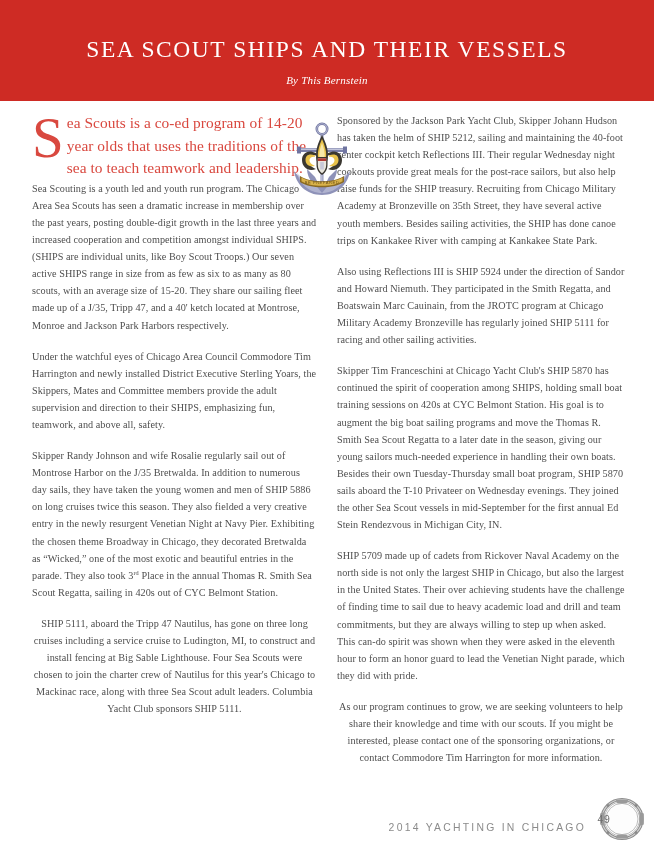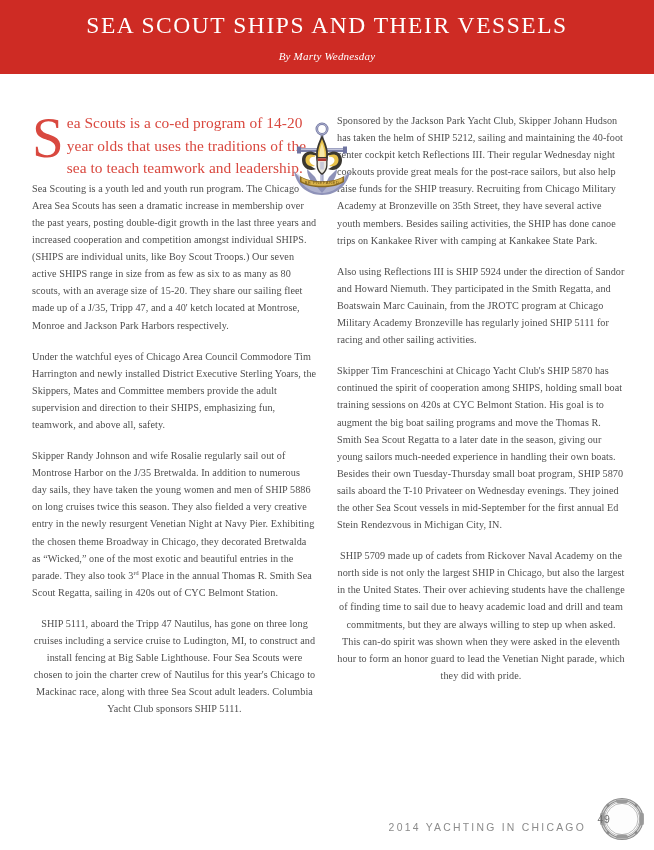--- a/index.html
+++ b/index.html
@@ -11,28 +11,28 @@
     height: 850px;
     background: #ffffff;
     font-family: "Liberation Serif", serif;
     overflow: hidden;
     position: relative;
   }
 
   
   .banner {
     width: 654px;
-    height: 74px;
+    height: 101px;
     background: #ce2b24;
     box-sizing: border-box;
     display: flex;
     flex-direction: column;
     align-items: center;
     justify-content: flex-start;
-    padding-top: 14px;
+    padding-top: 38px;
   }
   .banner-title {
     color: #ffffff;
     font-family: "Liberation Serif", serif;
     font-size: 23.5px;
     letter-spacing: 1.55px;
     font-weight: normal;
     text-transform: uppercase;
     line-height: 1;
     margin: 0;
@@ -148,21 +148,21 @@
     font-size: 10.5px;
     letter-spacing: 0.6px;
     color: #6f6f6f;
   }
 </style>
 </head>
 <body>
 
 <div class="banner">
   <h1 class="banner-title">Sea Scout Ships and Their Vessels</h1>
-  <div class="banner-byline">By Marty Wednesday</div>
+  <div class="banner-byline">By This Bernstein</div>
 </div>
 
 <div class="article">
 
   <div class="emblem">
     <svg viewBox="0 0 72 92" width="72" height="92" aria-hidden="true">
 
       <path d="M34.5 16 L37.5 16 L37.5 74 L34.5 74 Z" fill="#8e92b8"></path>
       <path d="M35 16 L36.6 16 L36.6 74 L35 74 Z" fill="#b9bcd6"></path>
 
@@ -211,20 +211,21 @@
     <p><span>Skipper Randy Johnson and wife Rosalie regularly sail out of Montrose Harbor on the J/35 Bretwalda. In addition to numerous day sails, they have taken the young women and men of SHIP 5886 on long cruises twice this season. They also fielded a very creative entry in the newly resurgent Venetian Night at Navy Pier. Exhibiting the chosen theme Broadway in Chicago, they decorated Bretwalda as “Wicked,” one of the most exotic and beautiful entries in the parade. They also took 3</span><sup>rd</sup><span> Place in the annual Thomas R. Smith Sea Scout Regatta, sailing in 420s out of CYC Belmont Station.</span></p>
 
     <p>SHIP 5111, aboard the Tripp 47 Nautilus, has gone on three long cruises including a service cruise to Ludington, MI, to construct and install fencing at Big Sable Lighthouse. Four Sea Scouts were chosen to join the charter crew of Nautilus for this year's Chicago to Mackinac race, along with three Sea Scout adult leaders. Columbia Yacht Club sponsors SHIP 5111.</p>
   </div>
 
   <div class="col col-right">
     <p>Sponsored by the Jackson Park Yacht Club, Skipper Johann Hudson has taken the helm of SHIP 5212, sailing and maintaining the 40-foot center cockpit ketch Reflections III. Their regular Wednesday night cookouts provide great meals for the post-race sailors, but also help raise funds for the SHIP treasury. Recruiting from Chicago Military Academy at Bronzeville on 35th Street, they have several active youth members. Besides sailing activities, the SHIP has done canoe trips on Kankakee River with camping at Kankakee State Park.</p>
     <p>Also using Reflections III is SHIP 5924 under the direction of Sandor and Howard Niemuth. They participated in the Smith Regatta, and Boatswain Marc Cauinain, from the JROTC program at Chicago Military Academy Bronzeville has regularly joined SHIP 5111 for racing and other sailing activities.</p>
     <p>Skipper Tim Franceschini at Chicago Yacht Club's SHIP 5870 has continued the spirit of cooperation among SHIPS, holding small boat training sessions on 420s at CYC Belmont Station. His goal is to augment the big boat sailing programs and move the Thomas R. Smith Sea Scout Regatta to a later date in the season, giving our young sailors much-needed experience in handling their own boats.  Besides their own Tuesday-Thursday small boat program, SHIP 5870 sails aboard the T-10 Privateer on Wednesday evenings. They joined the other Sea Scout vessels in mid-September for the first annual Ed Stein Rendezvous in Michigan City, IN.</p>
     <p>SHIP 5709 made up of cadets from Rickover Naval Academy on the north side is not only the largest SHIP in Chicago, but also the largest in the United States. Their over achieving students have the challenge of finding time to sail due to heavy academic load and drill and team commitments, but they are always willing to step up when asked. This can-do spirit was shown when they were asked in the eleventh hour to form an honor guard to lead the Venetian Night parade, which they did with pride.</p>
+    <p>As our program continues to grow, we are seeking volunteers to help share their knowledge and time with our scouts. If you might be interested, please contact one of the sponsoring organizations, or contact Commodore Tim Harrington for more information.</p>
   </div>
 </div>
 
 <div class="footer">
   <div class="footer-text">2014 Yachting in Chicago</div>
   <div class="porthole">
     <svg viewBox="0 0 50 44" width="50" height="44" aria-hidden="true">
       <ellipse cx="25" cy="22" rx="20" ry="19.5" fill="none" stroke="#8d8d8d" stroke-width="3.2"></ellipse>
       <ellipse cx="25" cy="22" rx="20" ry="19.5" fill="none" stroke="#d2d2d2" stroke-width="1.1"></ellipse>
       <ellipse cx="25" cy="22" rx="16" ry="15.6" fill="#fdfdfd" stroke="#bdbdbd" stroke-width="1"></ellipse>

